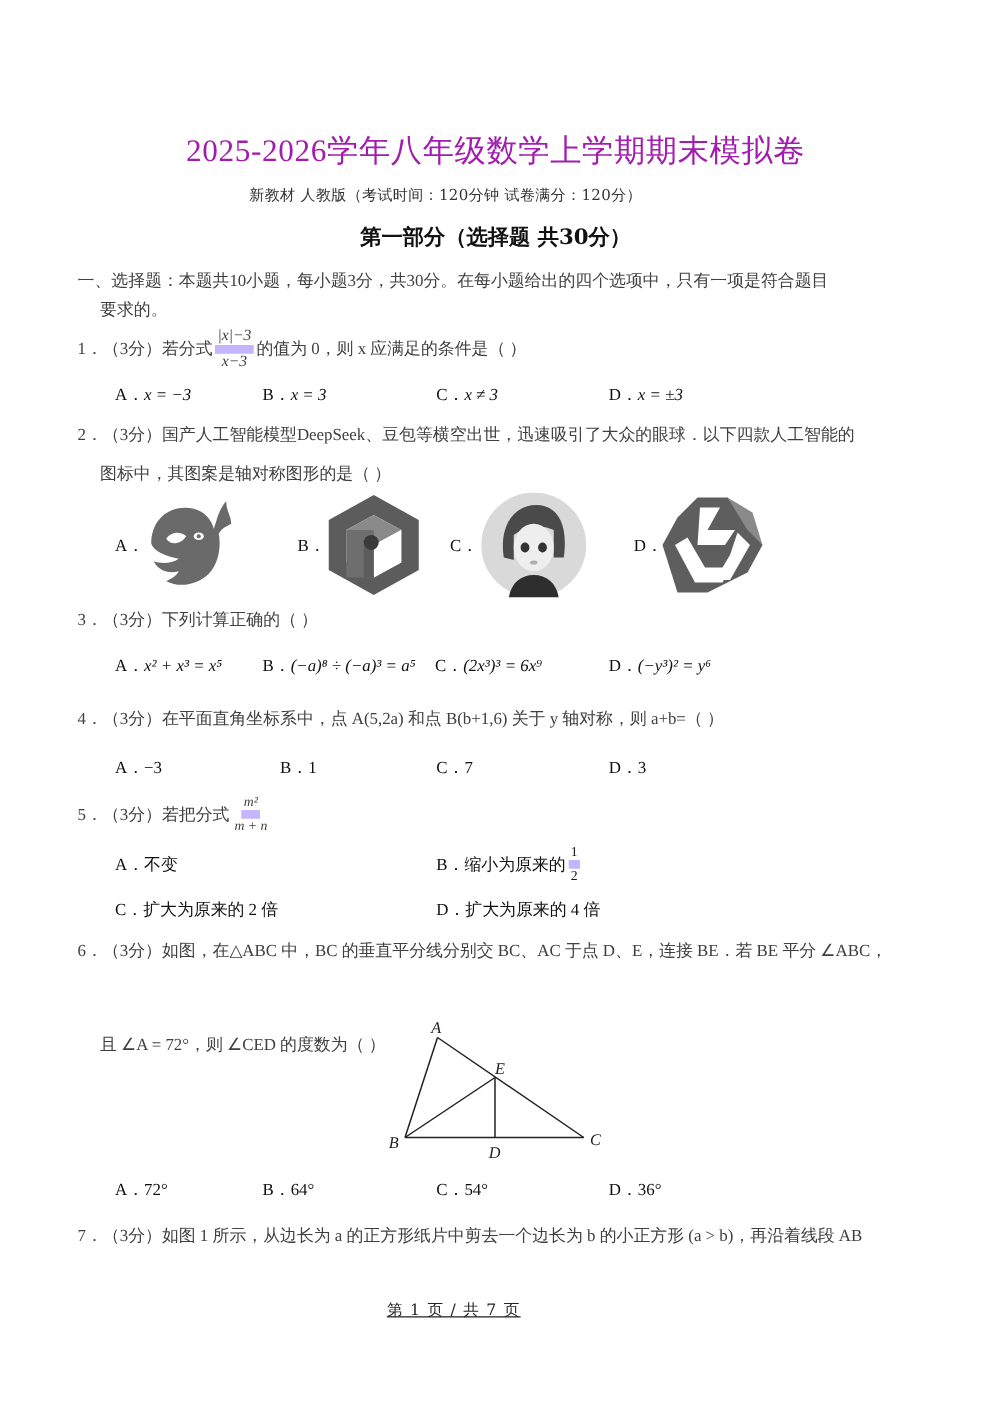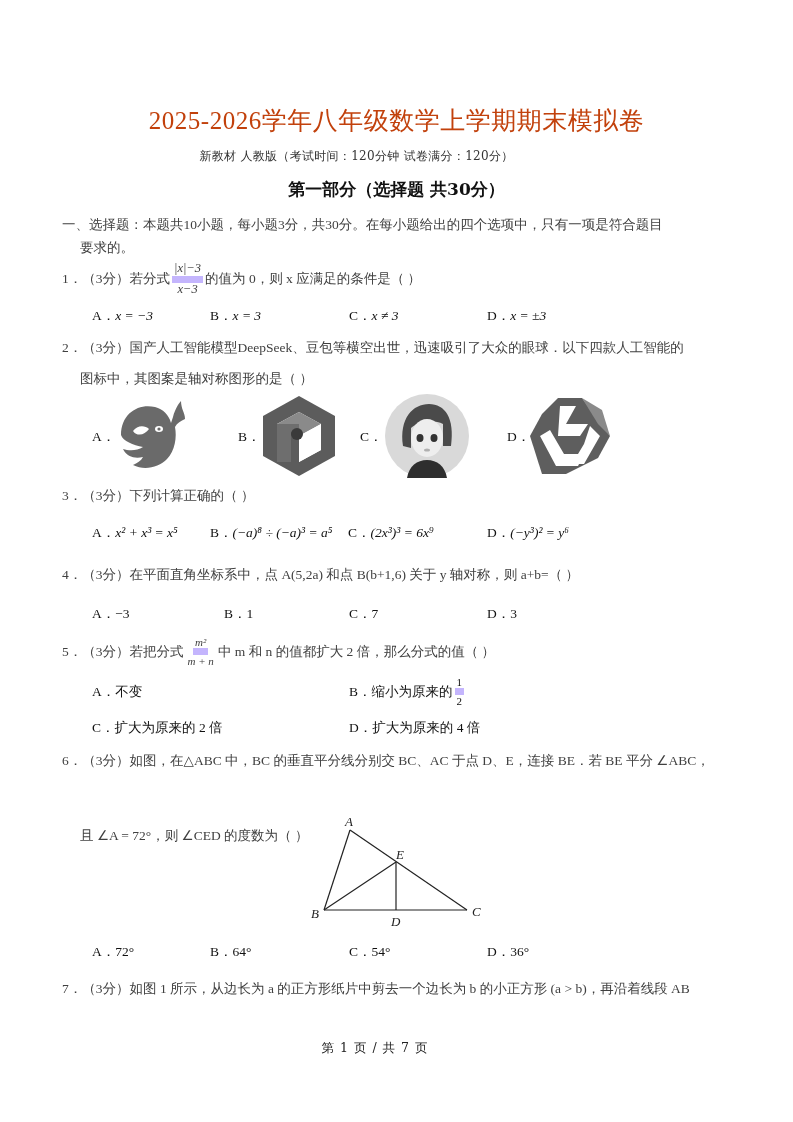--- a/index.html
+++ b/index.html
@@ -7,21 +7,21 @@
     body {
       position: relative;
       overflow: hidden;
       color: #111111;
       font-family: "DejaVu Serif", "Liberation Serif", serif;
     }
     .abs { position: absolute; white-space: nowrap; }
     .title {
       left: 0; width: 793px; top: 104px; text-align: center;
       font-size: 25px; font-family: "Liberation Serif", "DejaVu Serif", serif;
-      letter-spacing: 0.5px; color: #c2410c;
+      letter-spacing: 0.5px; color: #a21caf;
     }
     .subtitle {
       left: 0; width: 713px; top: 148px; text-align: center;
       font-size: 12px; color: #333; letter-spacing: 0.3px;
     }
     .part-title {
       left: 0; width: 793px; top: 178px; text-align: center;
       font-size: 17px; font-weight: bold; color: #111;
     }
     .txt { font-size: 13.5px; font-family: "Liberation Serif", "DejaVu Sans", serif; color: #404040; }
@@ -29,22 +29,22 @@
     .frac {
       display: inline-flex; flex-direction: column; align-items: center;
       vertical-align: middle; font-size: 12.5px; line-height: 1.1; margin: 0 2px;
     }
     .frac .num { padding: 0 2px; border-bottom: 7px solid #c4b5fd; }
     .frac .den { padding: 0 2px; }
     .frac.small { font-size: 11px; }
     .opt { font-size: 13.5px; font-family: "Liberation Serif", "DejaVu Sans", serif; }
     .logo { position: absolute; }
     .footer {
-      left: 16px; width: 718px; top: 1040px; text-align: center;
-      font-size: 12.5px; color: #222; letter-spacing: 1px;
+      left: 4px; width: 718px; top: 1040px; text-align: center;
+      font-size: 12.5px; color: #222; letter-spacing: 1px; text-decoration: underline;
     }
   </style>
 </head>
 <body>
 
 <div class="abs title">2025-2026学年八年级数学上学期期末模拟卷</div>
 <div class="abs subtitle">新教材 人教版（考试时间：120分钟   试卷满分：120分）</div>
 <div class="abs part-title">第一部分（选择题 共30分）</div>
 
 <div class="abs txt" style="left:62px; top:216px;">一、选择题：本题共10小题，每小题3分，共30分。在每小题给出的四个选项中，只有一项是符合题目</div>
@@ -134,21 +134,20 @@
 <div class="abs opt" style="left:487px; top:605px;"><span>D．</span><span>3</span></div>
 
 <div class="abs txt" style="left:62px; top:636px; display:flex; align-items:center;">
   <span>5．</span>
   <span>（3分）</span>
   <span>若把分式</span>
   <span class="frac m small">
     <span class="num">m²</span>
     <span class="den">m + n</span>
   </span>
-  <span>中 m 和 n 的值都扩大 2 倍，那么分式的值（      ）</span>
 </div>
 <div class="abs opt" style="left:92px; top:683px;"><span>A．</span><span>不变</span></div>
 <div class="abs opt" style="left:349px; top:676px; display:flex; align-items:center;">
   <span>B．</span>
     <span>缩小为原来的</span>
   <span class="frac small">
     <span class="num">1</span>
     <span class="den">2</span>
   </span>
 </div>

